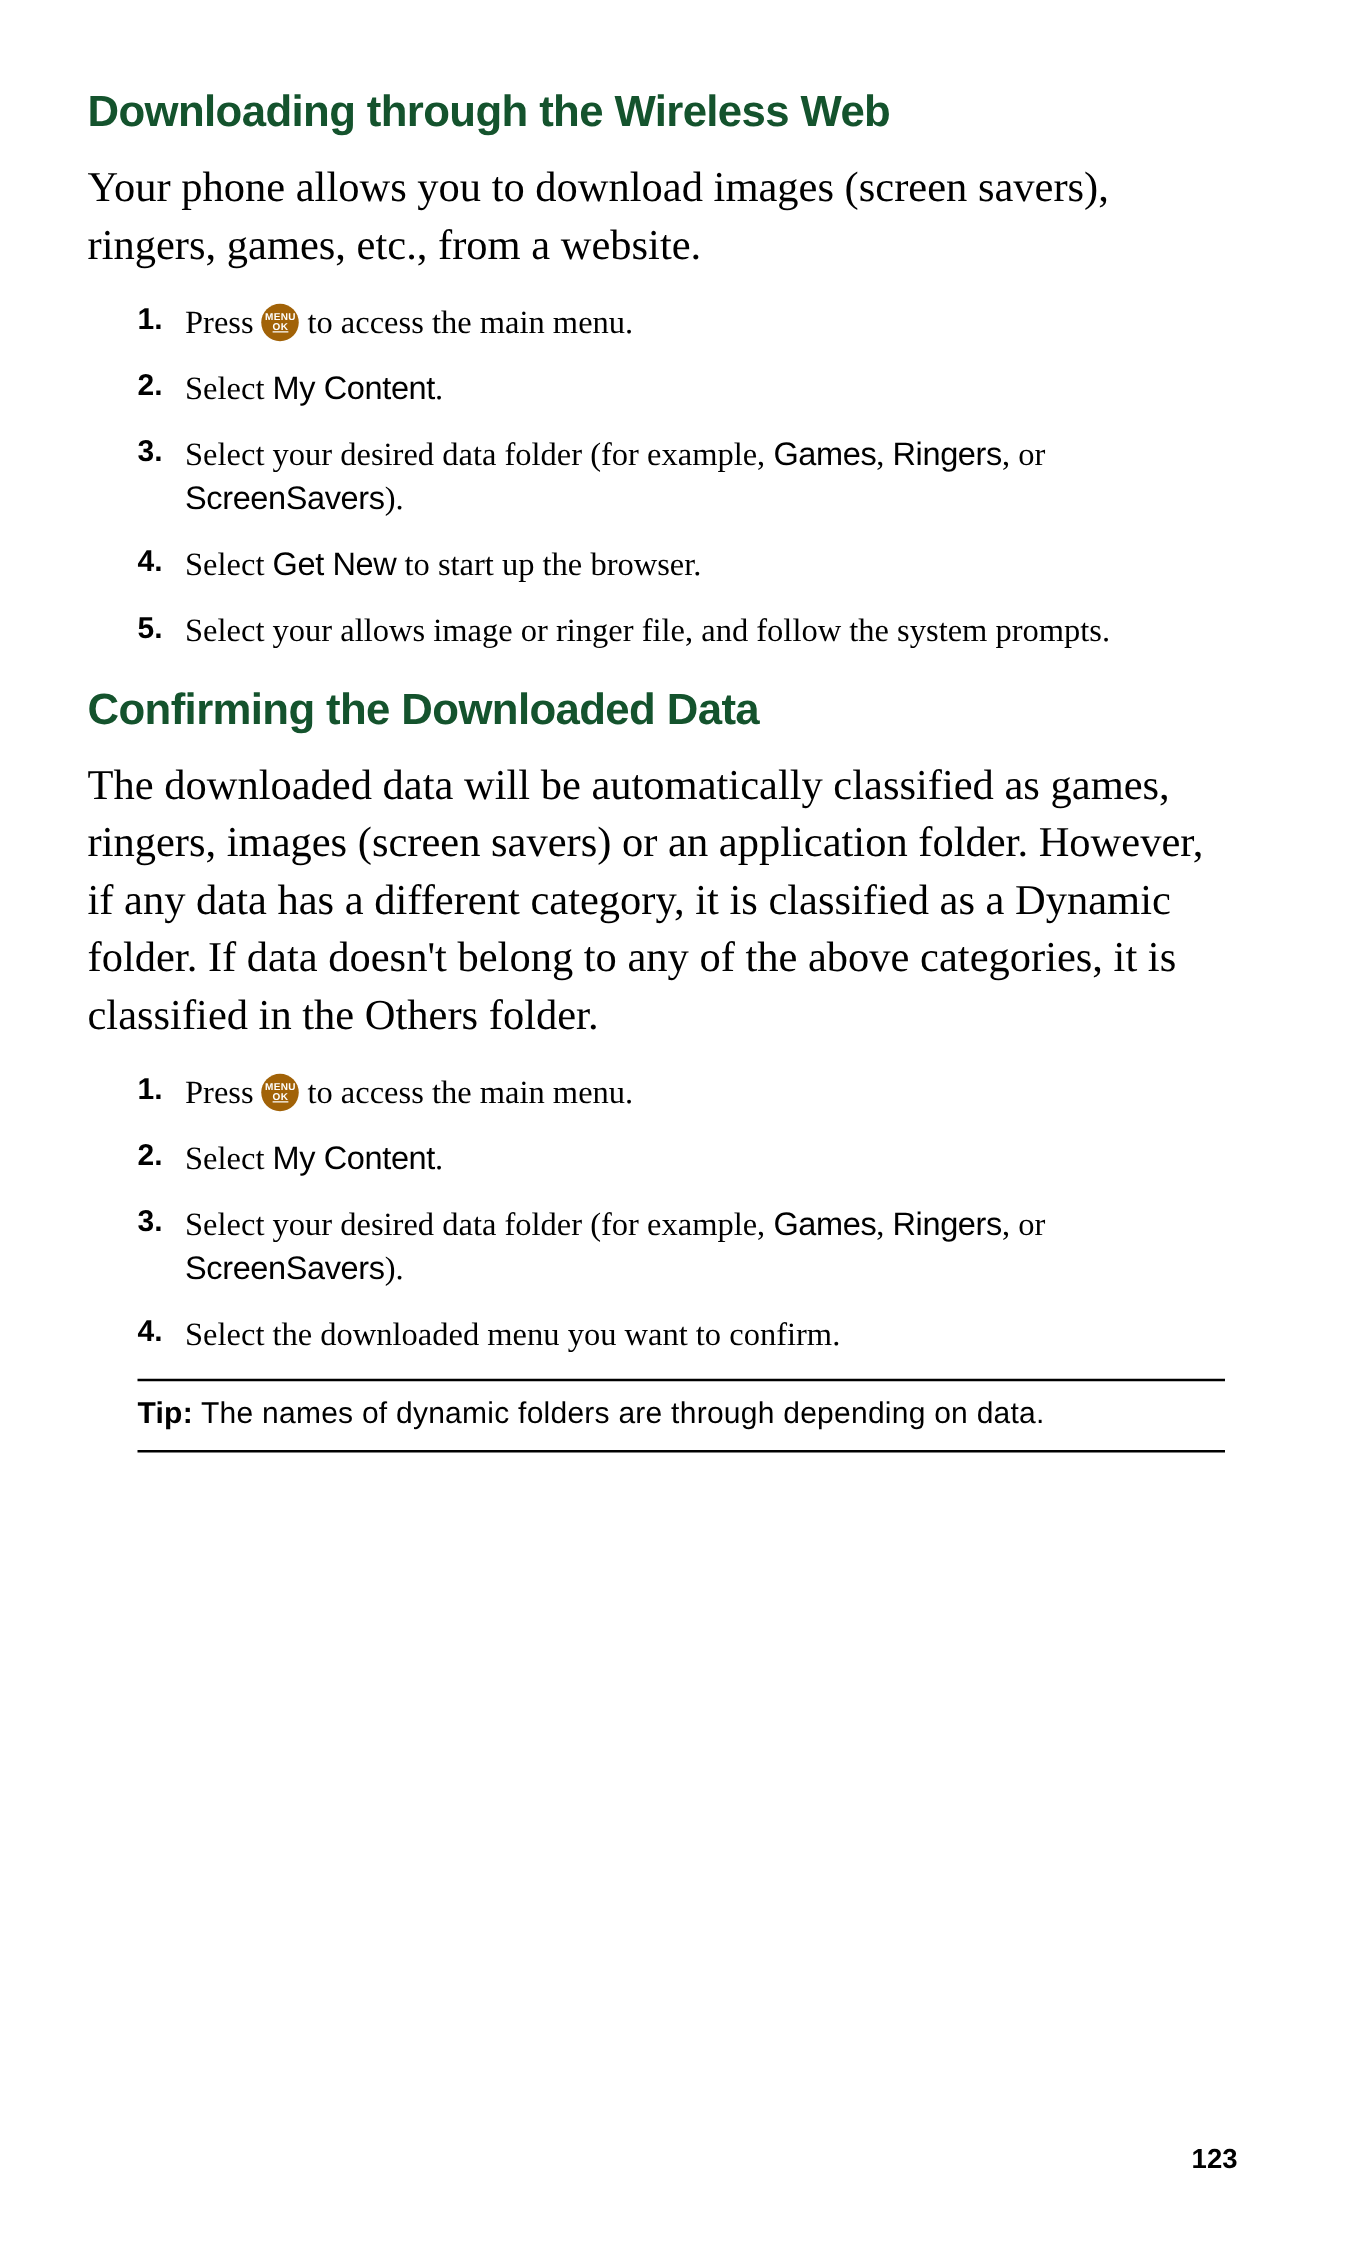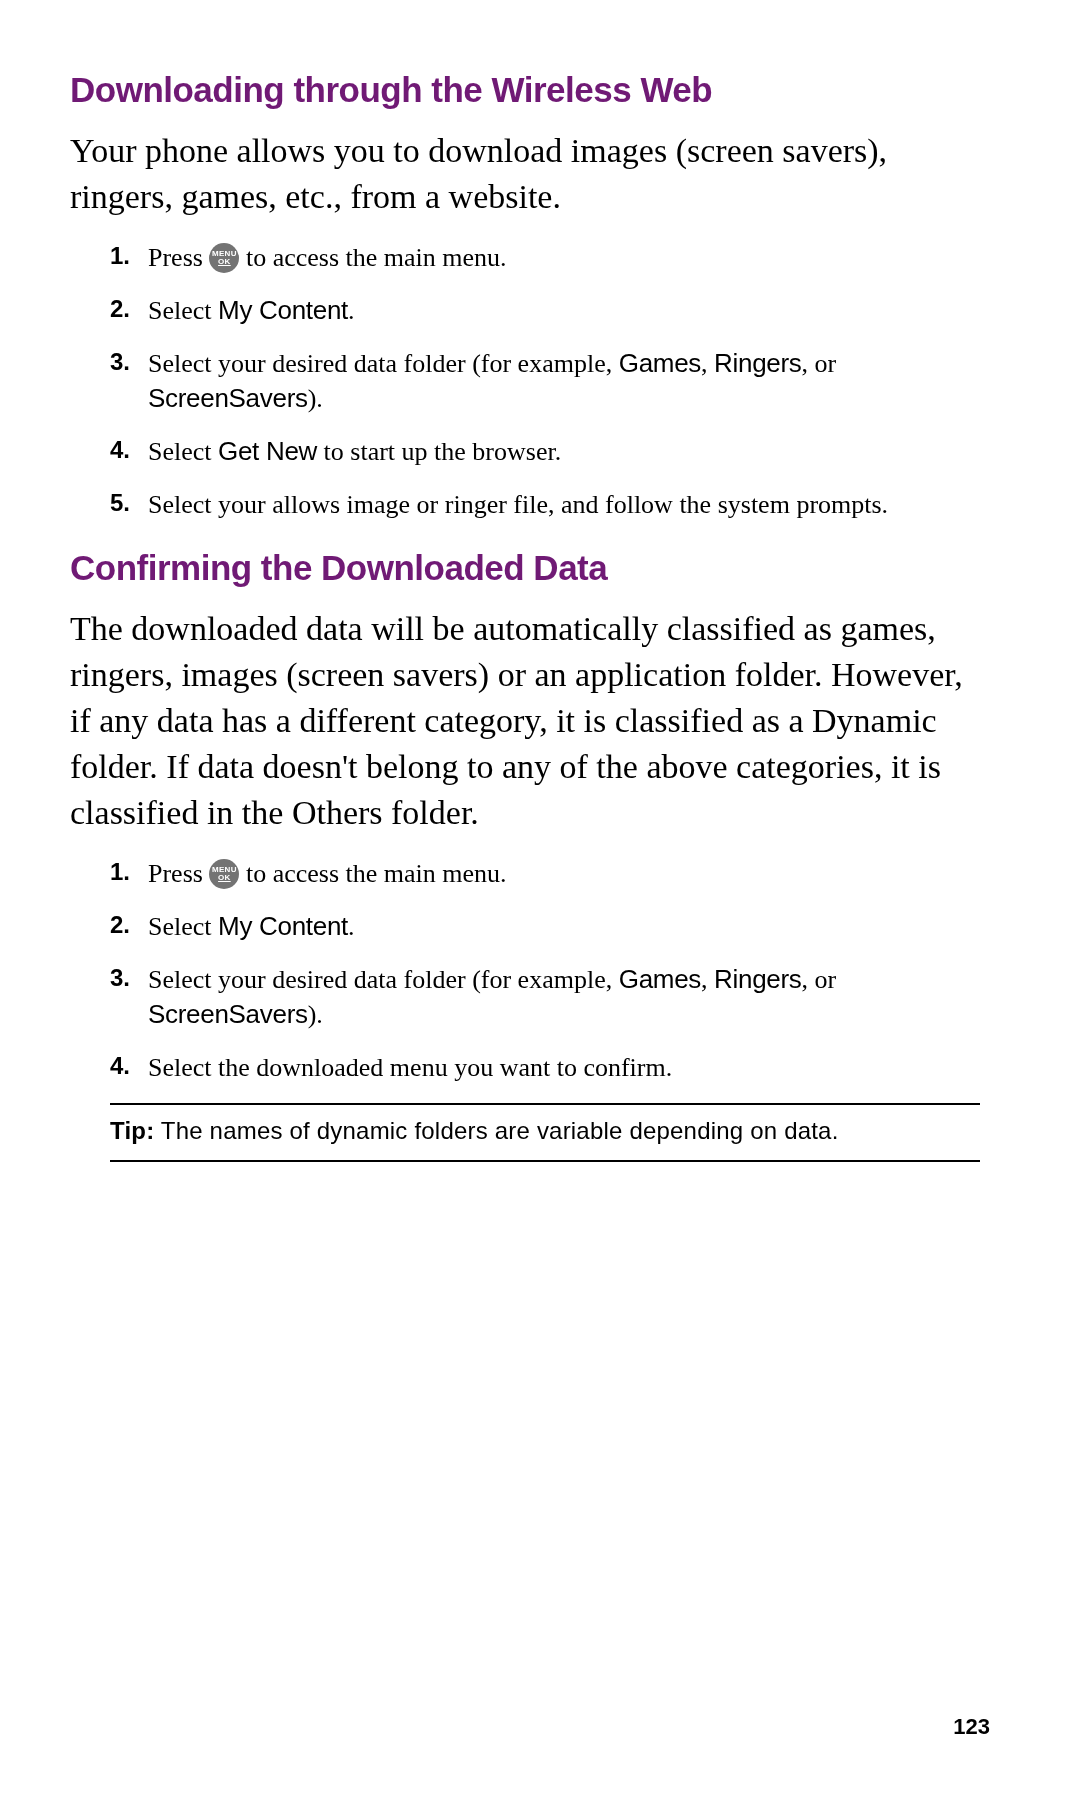--- a/index.html
+++ b/index.html
@@ -8,21 +8,21 @@
       height: 1800px;
       background: #fff;
       font-family: Georgia, 'Times New Roman', serif;
       color: #000;
       position: relative;
       padding: 70px 90px 0 70px;
     }
     .heading {
       font-family: 'Helvetica Neue', Helvetica, Arial, sans-serif;
       font-weight: 700;
-      color: #701a75;
+      color: #14532d;
       font-size: 35px;
       letter-spacing: -0.5px;
       margin-bottom: 18px;
       margin-top: 0;
     }
     .heading.second { margin-top: 26px; }
     .body-text {
       font-size: 34px;
       line-height: 1.35;
       margin-right: 10px;
@@ -58,21 +58,21 @@
       font-weight: 400;
       letter-spacing: -0.3px;
     }
     .menu-ok-btn {
       display: inline-flex;
       flex-direction: column;
       align-items: center;
       justify-content: center;
       width: 30px;
       height: 30px;
-      background: #737373;
+      background: #a16207;
       color: #fff;
       border-radius: 50%;
       vertical-align: middle;
       position: relative;
       top: -2px;
       font-family: Arial, sans-serif;
       line-height: 1;
     }
     .menu-ok-btn .line1 { font-size: 8px; font-weight: 700; letter-spacing: 0.3px; }
     .menu-ok-btn .line2 { font-size: 8px; font-weight: 700; letter-spacing: 0.3px; margin-top: 0px; text-decoration: underline; }
@@ -144,16 +144,16 @@
   </li>
   <li>
     <span>Select your desired data folder (for example, </span><span class="b">Games</span><span>, </span><span class="b">Ringers</span><span>, or </span><span class="b">ScreenSavers</span><span>).</span>
   </li>
   <li>
     <span>Select the downloaded menu you want to confirm.</span>
   </li>
 </ol>
 
 <div class="tip-box">
-  <span class="tip-label">Tip:</span><span> The names of dynamic folders are variable depending on data.</span>
+  <span class="tip-label">Tip:</span><span> The names of dynamic folders are through depending on data.</span>
 </div>
 
 <div class="page-num">123</div>
 
 </body></html>

